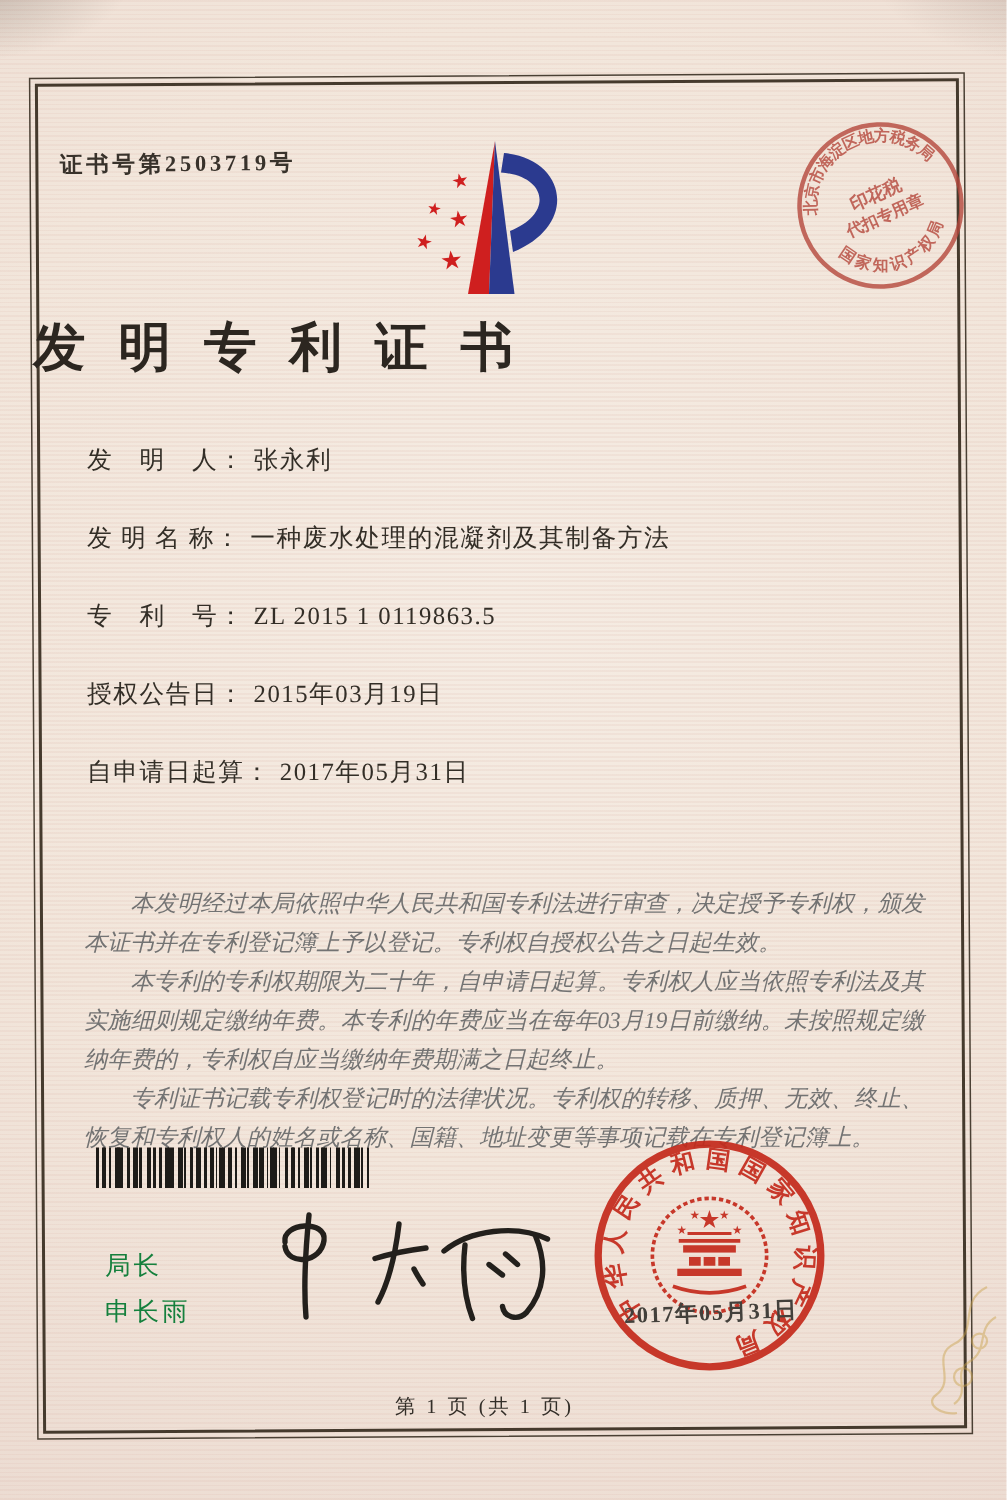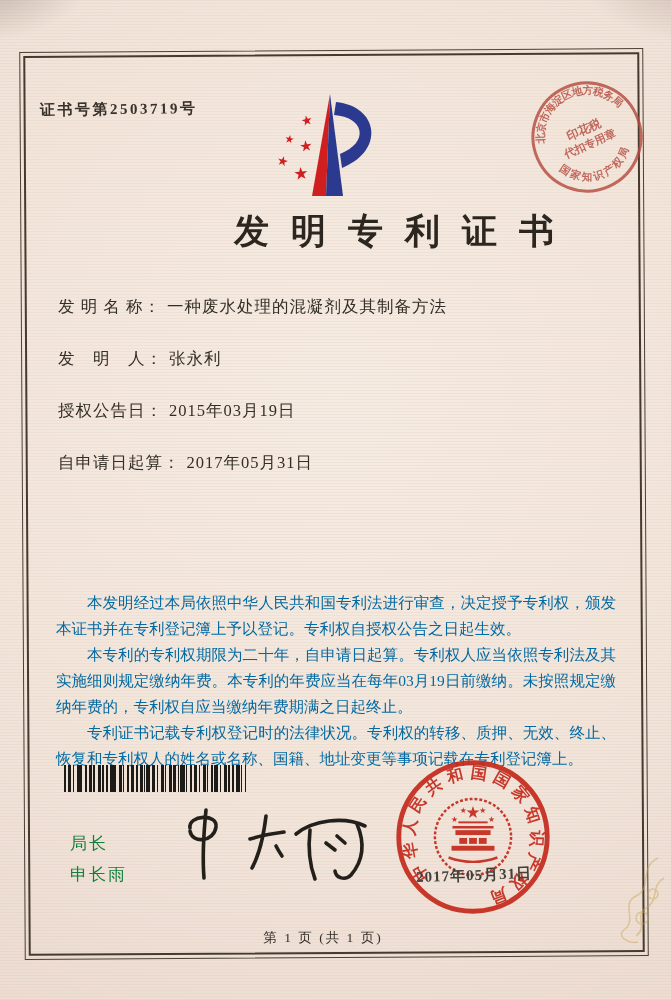--- a/index.html
+++ b/index.html
@@ -18,31 +18,31 @@
     border:1px solid #4a4034;transform:rotate(-0.35deg);
     pointer-events:none;
   }
   .frame::after{content:"";position:absolute;inset:3px;border:2px solid #453a2d;}
   .cert-no{
     position:absolute;left:40px;top:100px;font-size:15px;letter-spacing:2.5px;
     color:#38322b;font-weight:600;transform:rotate(-0.6deg);
   }
   .logo{position:absolute;left:256px;top:90px;width:132px;height:114px;}
   .title{
-    position:absolute;left:0;top:208px;width:576px;text-align:right;
+    position:absolute;left:0;top:208px;width:576px;text-align:left;
     font-size:35px;font-weight:700;letter-spacing:22px;text-indent:22px;
     color:#2c2620;
   }
   .fields{position:absolute;left:58px;top:296px;width:556px;color:#332e27;}
   .field-row{height:52px;font-size:16.5px;letter-spacing:1px;}
   .field-row .lbl{font-weight:500;}
   .field-row .val{margin-left:6px;}
   .paras{
-    position:absolute;left:56px;top:590px;width:560px;color:#0369a1;
-    font-size:15.5px;line-height:26px;text-align:justify;
+    position:absolute;left:56px;top:590px;width:560px;color:#737373;
+    font-size:15.5px;line-height:26px;text-align:justify;font-style:italic;
   }
   .paras p{margin:0;text-indent:2em;}
   .barcode{
     position:absolute;left:64px;top:765px;width:182px;height:27px;
     background:
       repeating-linear-gradient(90deg,#1d1b18 0 2px,rgba(0,0,0,0) 2px 4px,#1d1b18 4px 7px,rgba(0,0,0,0) 7px 9px,#1d1b18 9px 10px,rgba(0,0,0,0) 10px 13px,#1d1b18 13px 16px,rgba(0,0,0,0) 16px 17px,#1d1b18 17px 18px,rgba(0,0,0,0) 18px 21px),
       repeating-linear-gradient(90deg,rgba(0,0,0,0) 0 5px,#1d1b18 5px 6px,rgba(0,0,0,0) 6px 14px,#1d1b18 14px 17px,rgba(0,0,0,0) 17px 29px,#1d1b18 29px 30px,rgba(0,0,0,0) 30px 34px);
   }
   .signer{position:absolute;left:70px;top:828px;font-size:17px;color:#15803d;line-height:31px;letter-spacing:2px;}
   .signature{position:absolute;left:168px;top:798px;width:210px;height:88px;}
@@ -79,24 +79,27 @@
   </g>
   <polygon points="74,4 56,106 70,106" fill="#cf1f1f"></polygon>
   <polygon points="74,4 70,106 87,106" fill="#2b3a8f"></polygon>
   <path d="M80,12 C122,16 130,60 86,78 L84,64 C114,52 108,27 78,25 Z" fill="#2b3a8f"></path>
 </svg>
 
 <div class="title">发明专利证书</div>
 
 <div class="fields">
   <div class="field-row">
+    <span class="lbl">发　明　人：</span><span class="val">张永利</span>
+  </div>
+  <div class="field-row">
     <span class="lbl">发 明 名 称：</span><span class="val">一种废水处理的混凝剂及其制备方法</span>
   </div>
   <div class="field-row">
-    <span class="lbl">发　明　人：</span><span class="val">张永利</span>
+    <span class="lbl">专　利　号：</span><span class="val">ZL 2015 1 0119863.5</span>
   </div>
   <div class="field-row">
     <span class="lbl">授权公告日：</span><span class="val">2015年03月19日</span>
   </div>
   <div class="field-row">
     <span class="lbl">自申请日起算：</span><span class="val">2017年05月31日</span>
   </div>
 </div>
 
 <div class="paras">

